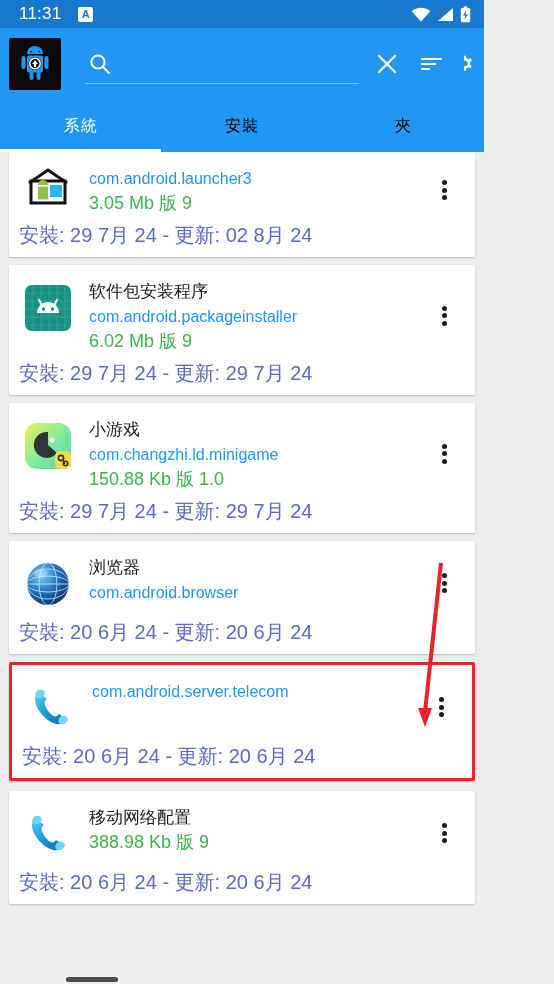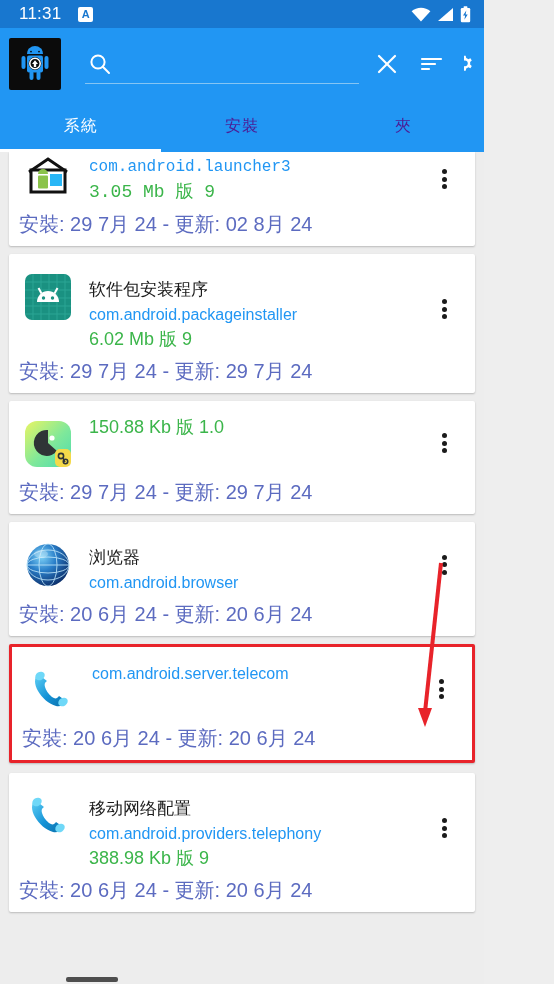--- a/index.html
+++ b/index.html
@@ -45,50 +45,50 @@
   .search-underline {
     position: absolute; left: 0; right: 0; bottom: 6px; height: 1px; background: #86c5f3;
   }
   .tb-btn { width: 44px; height: 52px; display: flex; align-items: center; justify-content: center; flex: 0 0 auto; }
   .tb-btn.gear { width: 22px; overflow: hidden; justify-content: flex-start; }
 
   
   .tabs { height: 52px; background: #2196f3; display: flex; position: relative; }
   .tab {
     flex: 1; display: flex; align-items: center; justify-content: center;
-    color: #4c1d95; font-size: 16px; letter-spacing: 1px; position: relative;
+    color: #000000; font-size: 16px; letter-spacing: 1px; position: relative;
   }
   .tab.active { color: #ffffff; }
   .tab.active::after {
     content: ""; position: absolute; left: 0; right: 0; bottom: 0; height: 3px; background: #ffffff;
   }
 
   
   .list { position: absolute; top: 152px; left: 0; right: 0; bottom: 0; background: #ededed; overflow: hidden; }
   .card {
     background: #ffffff; margin: 0 9px 8px 9px; border-radius: 2px;
     box-shadow: 0 1px 2px rgba(0,0,0,.22); position: relative;
   }
   .card.highlight { border: 3px solid #e8232a; margin-bottom: 10px; }
   .card-top { display: flex; padding: 12px 10px 6px 10px; }
   .card-icon {
     width: 58px; height: 58px; flex: 0 0 58px; margin-right: 12px; margin-top: 2px;
     display: flex; align-items: center; justify-content: center;
   }
   .card-text { flex: 1 1 auto; min-width: 0; padding-top: 2px; }
-  .app-name { font-size: 17px; color: #1b1b1b; line-height: 25px; margin-top: 9px; }
+  .app-name { font-size: 17px; color: #1b1b1b; line-height: 25px; }
   .app-pkg { font-size: 16px; color: #2196f3; line-height: 25px; white-space: nowrap; }
   .app-size { font-size: 18px; color: #3bb54a; line-height: 25px; }
   .kebab { width: 42px; flex: 0 0 42px; display: flex; align-items: center; justify-content: center; }
   .kebab span { display: block; width: 5px; height: 5px; border-radius: 50%; background: #1b1b1b; margin: 2.5px 0; }
   .card-dates {
     font-size: 20px; color: #5c6bc0; padding: 2px 10px 11px 10px; line-height: 22px; white-space: nowrap;
   }
   .card.clipped-top { margin-top: 0; border-top-left-radius: 0; border-top-right-radius: 0; }
-  .card.clipped-top .card-top { padding-top: 1px; font-family: Liberation Mono, monospace; }
+  .card.clipped-top .card-top { padding-top: 12px; }
   .card.clipped-top .card-icon { margin-top: -6px; }
 
   
   .annotation { position: absolute; inset: 0; pointer-events: none; z-index: 40; }
 
   
   .nav-pill {
     position: absolute; left: 66px; bottom: 2px; width: 52px; height: 5px;
     background: #4e4e4e; border-radius: 2px; z-index: 50;
   }
@@ -267,20 +267,22 @@
             <rect x="3" y="3" width="46" height="46" rx="12" fill="url(#mg)"></rect>
             <path d="M26 12 A13 13 0 1 0 35 33 L26 25 Z" fill="#2f3436"></path>
             <circle cx="30" cy="20" r="2.6" fill="#ffffff"></circle>
             <rect x="33" y="31" width="16" height="18" rx="5" fill="#f4d94a"></rect>
             <circle cx="39" cy="38" r="2.6" fill="none" stroke="#2f3436" stroke-width="1.6"></circle>
             <path d="M41 40 L43 44" stroke="#2f3436" stroke-width="1.6"></path>
             <circle cx="43.5" cy="43.5" r="2.2" fill="none" stroke="#2f3436" stroke-width="1.6"></circle>
           </svg>
         </div>
         <div class="card-text">
+          <div class="app-name">小游戏</div>
+          <div class="app-pkg">com.changzhi.ld.minigame</div>
           <div class="app-size">150.88 Kb 版 1.0</div>
         </div>
         <div class="kebab">
           <div>
             <span></span>
               <span></span>
               <span></span>
           </div>
         </div>
       </div>
@@ -364,21 +366,20 @@
                 <stop offset="100%" stop-color="#0b6ea8"></stop>
               </linearGradient>
             </defs>
             <path d="M13 10 C9 14 9 20 13 27 C17 34 24 40 31 42 C35 43 39 41 41 37 L34 32 C32 35 30 35 27 33 C23 30 21 26 20 23 C19 20 20 18 22 17 Z" fill="url(#ph2)"></path>
             <ellipse cx="15" cy="12" rx="5" ry="4" fill="#6fd8f8" transform="rotate(-32 15 12)"></ellipse>
             <ellipse cx="38" cy="38" rx="5" ry="4" fill="#6fd8f8" transform="rotate(-32 38 38)"></ellipse>
           </svg>
         </div>
         <div class="card-text">
           <div class="app-name">移动网络配置</div>
-          <div class="app-pkg">com.android.providers.telephony</div>
           <div class="app-size">388.98 Kb 版 9</div>
         </div>
         <div class="kebab">
           <div>
             <span></span>
               <span></span>
               <span></span>
           </div>
         </div>
       </div>

